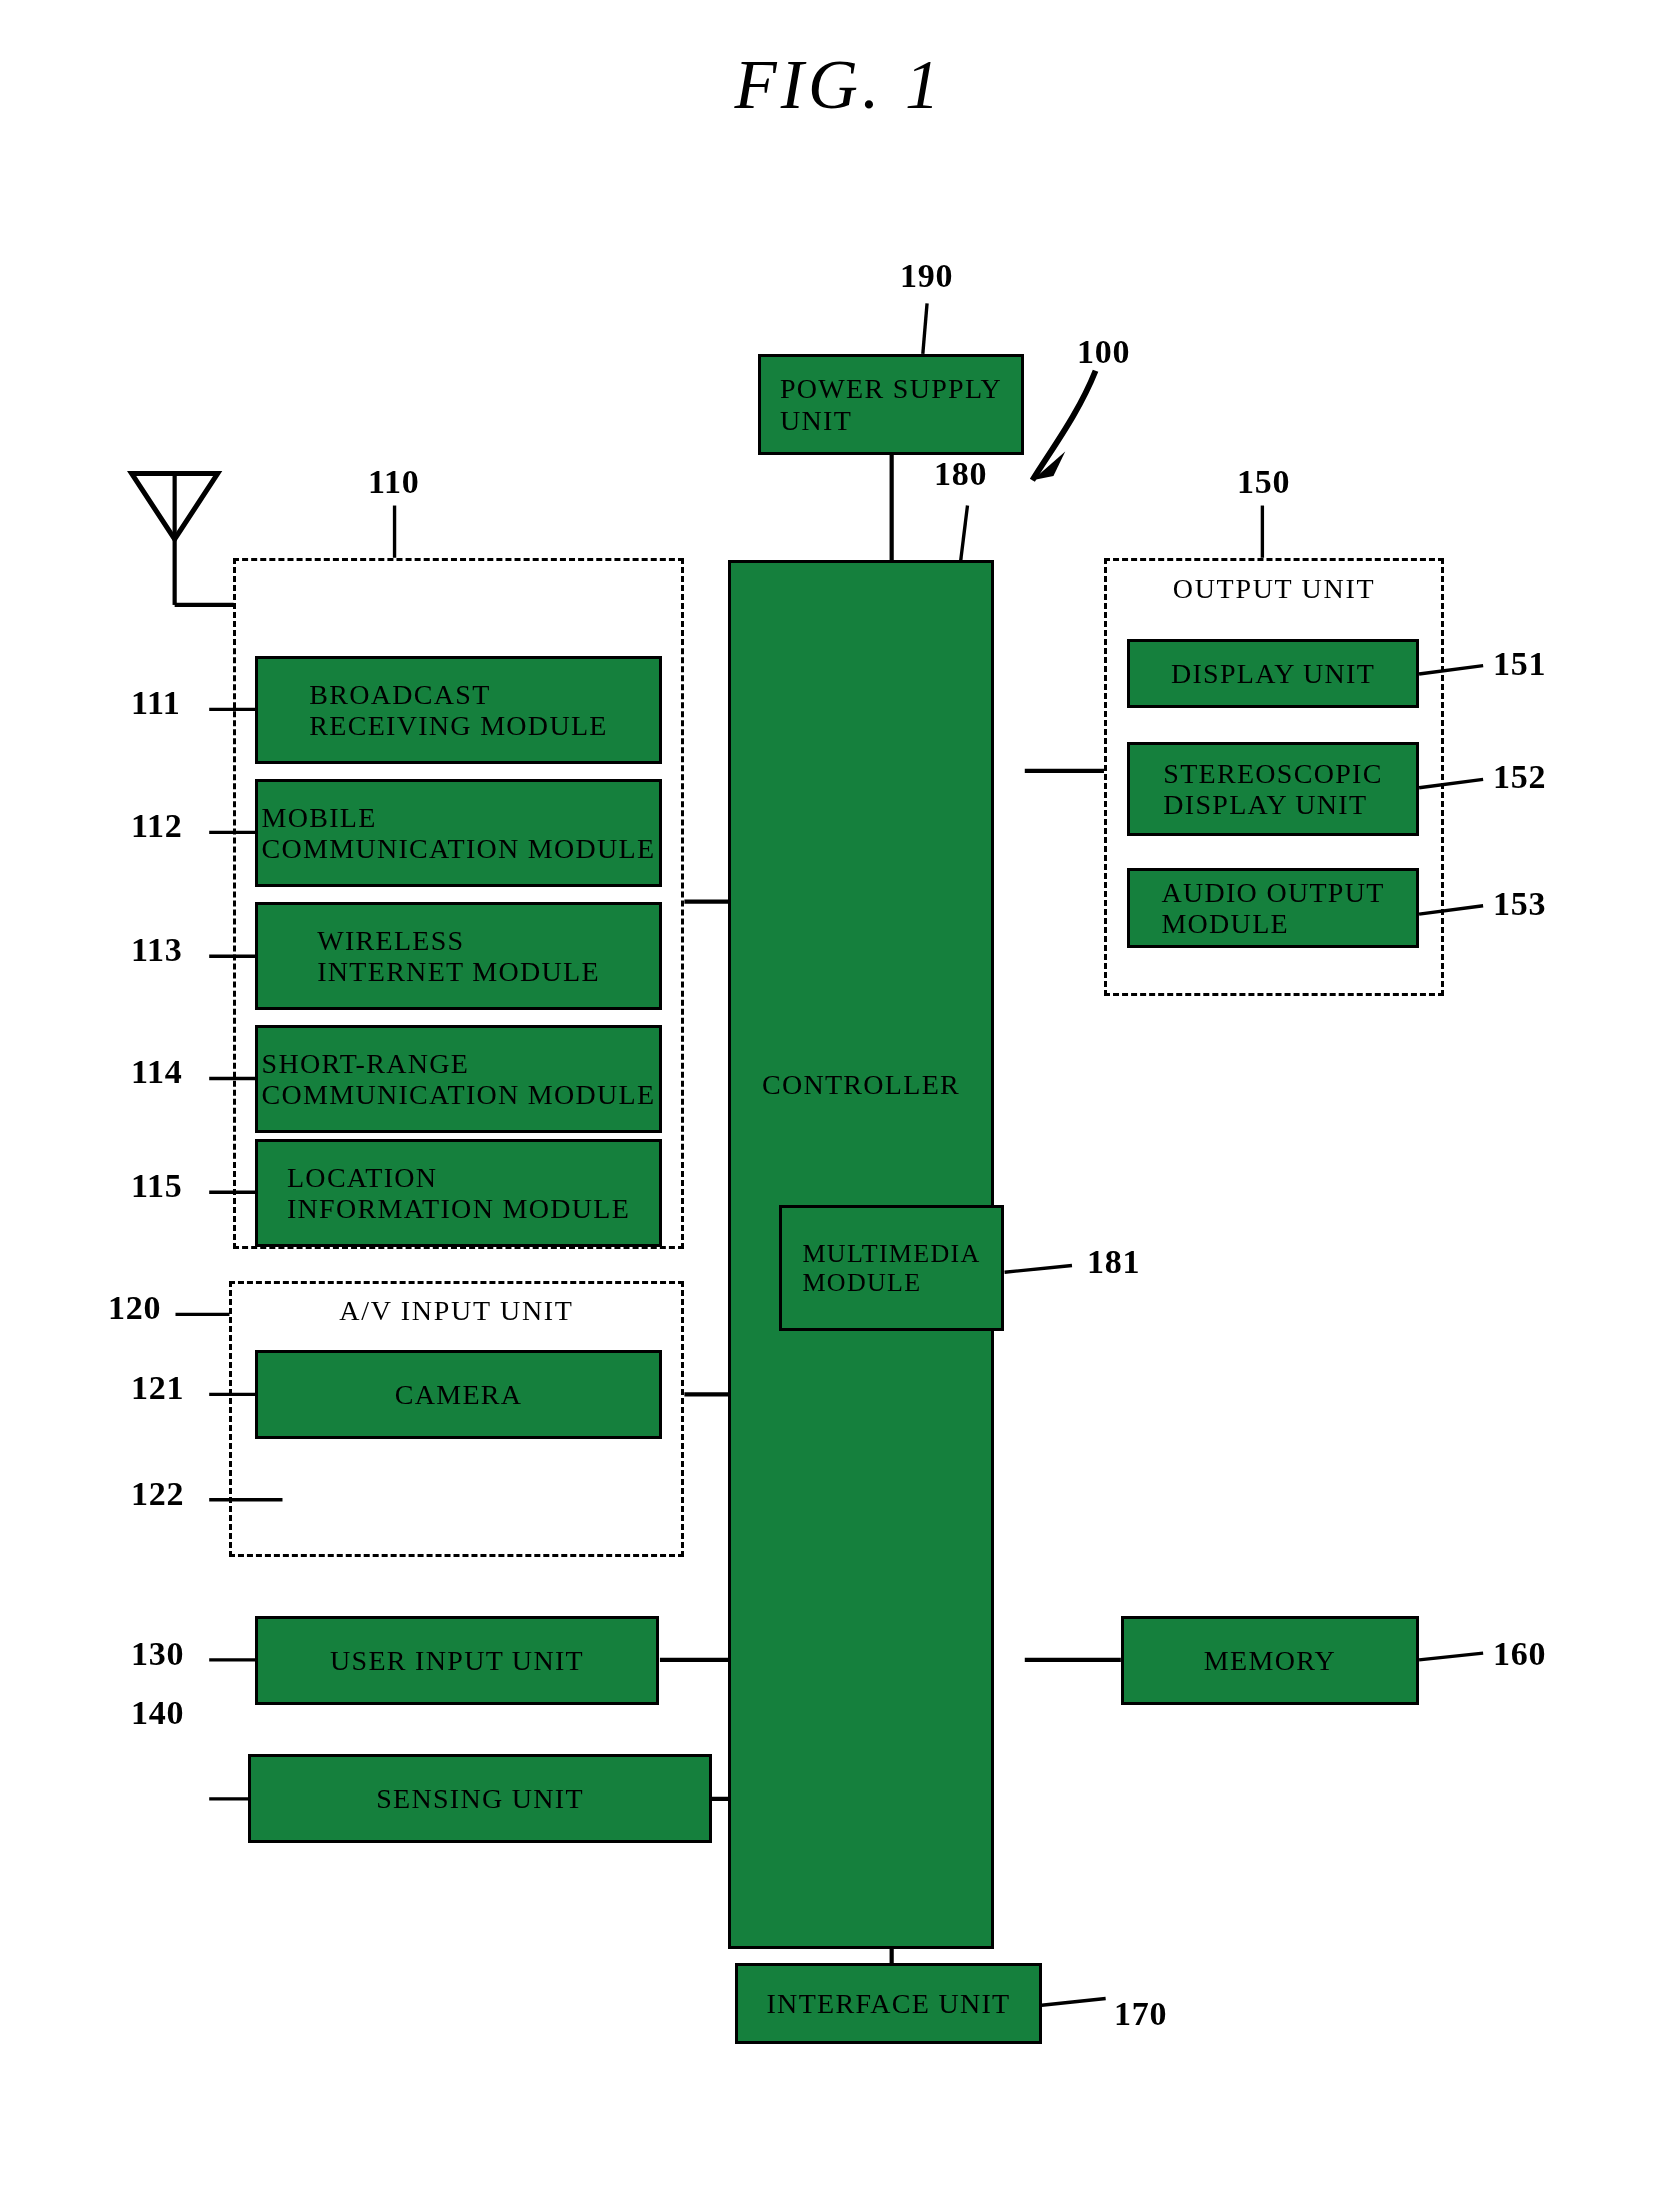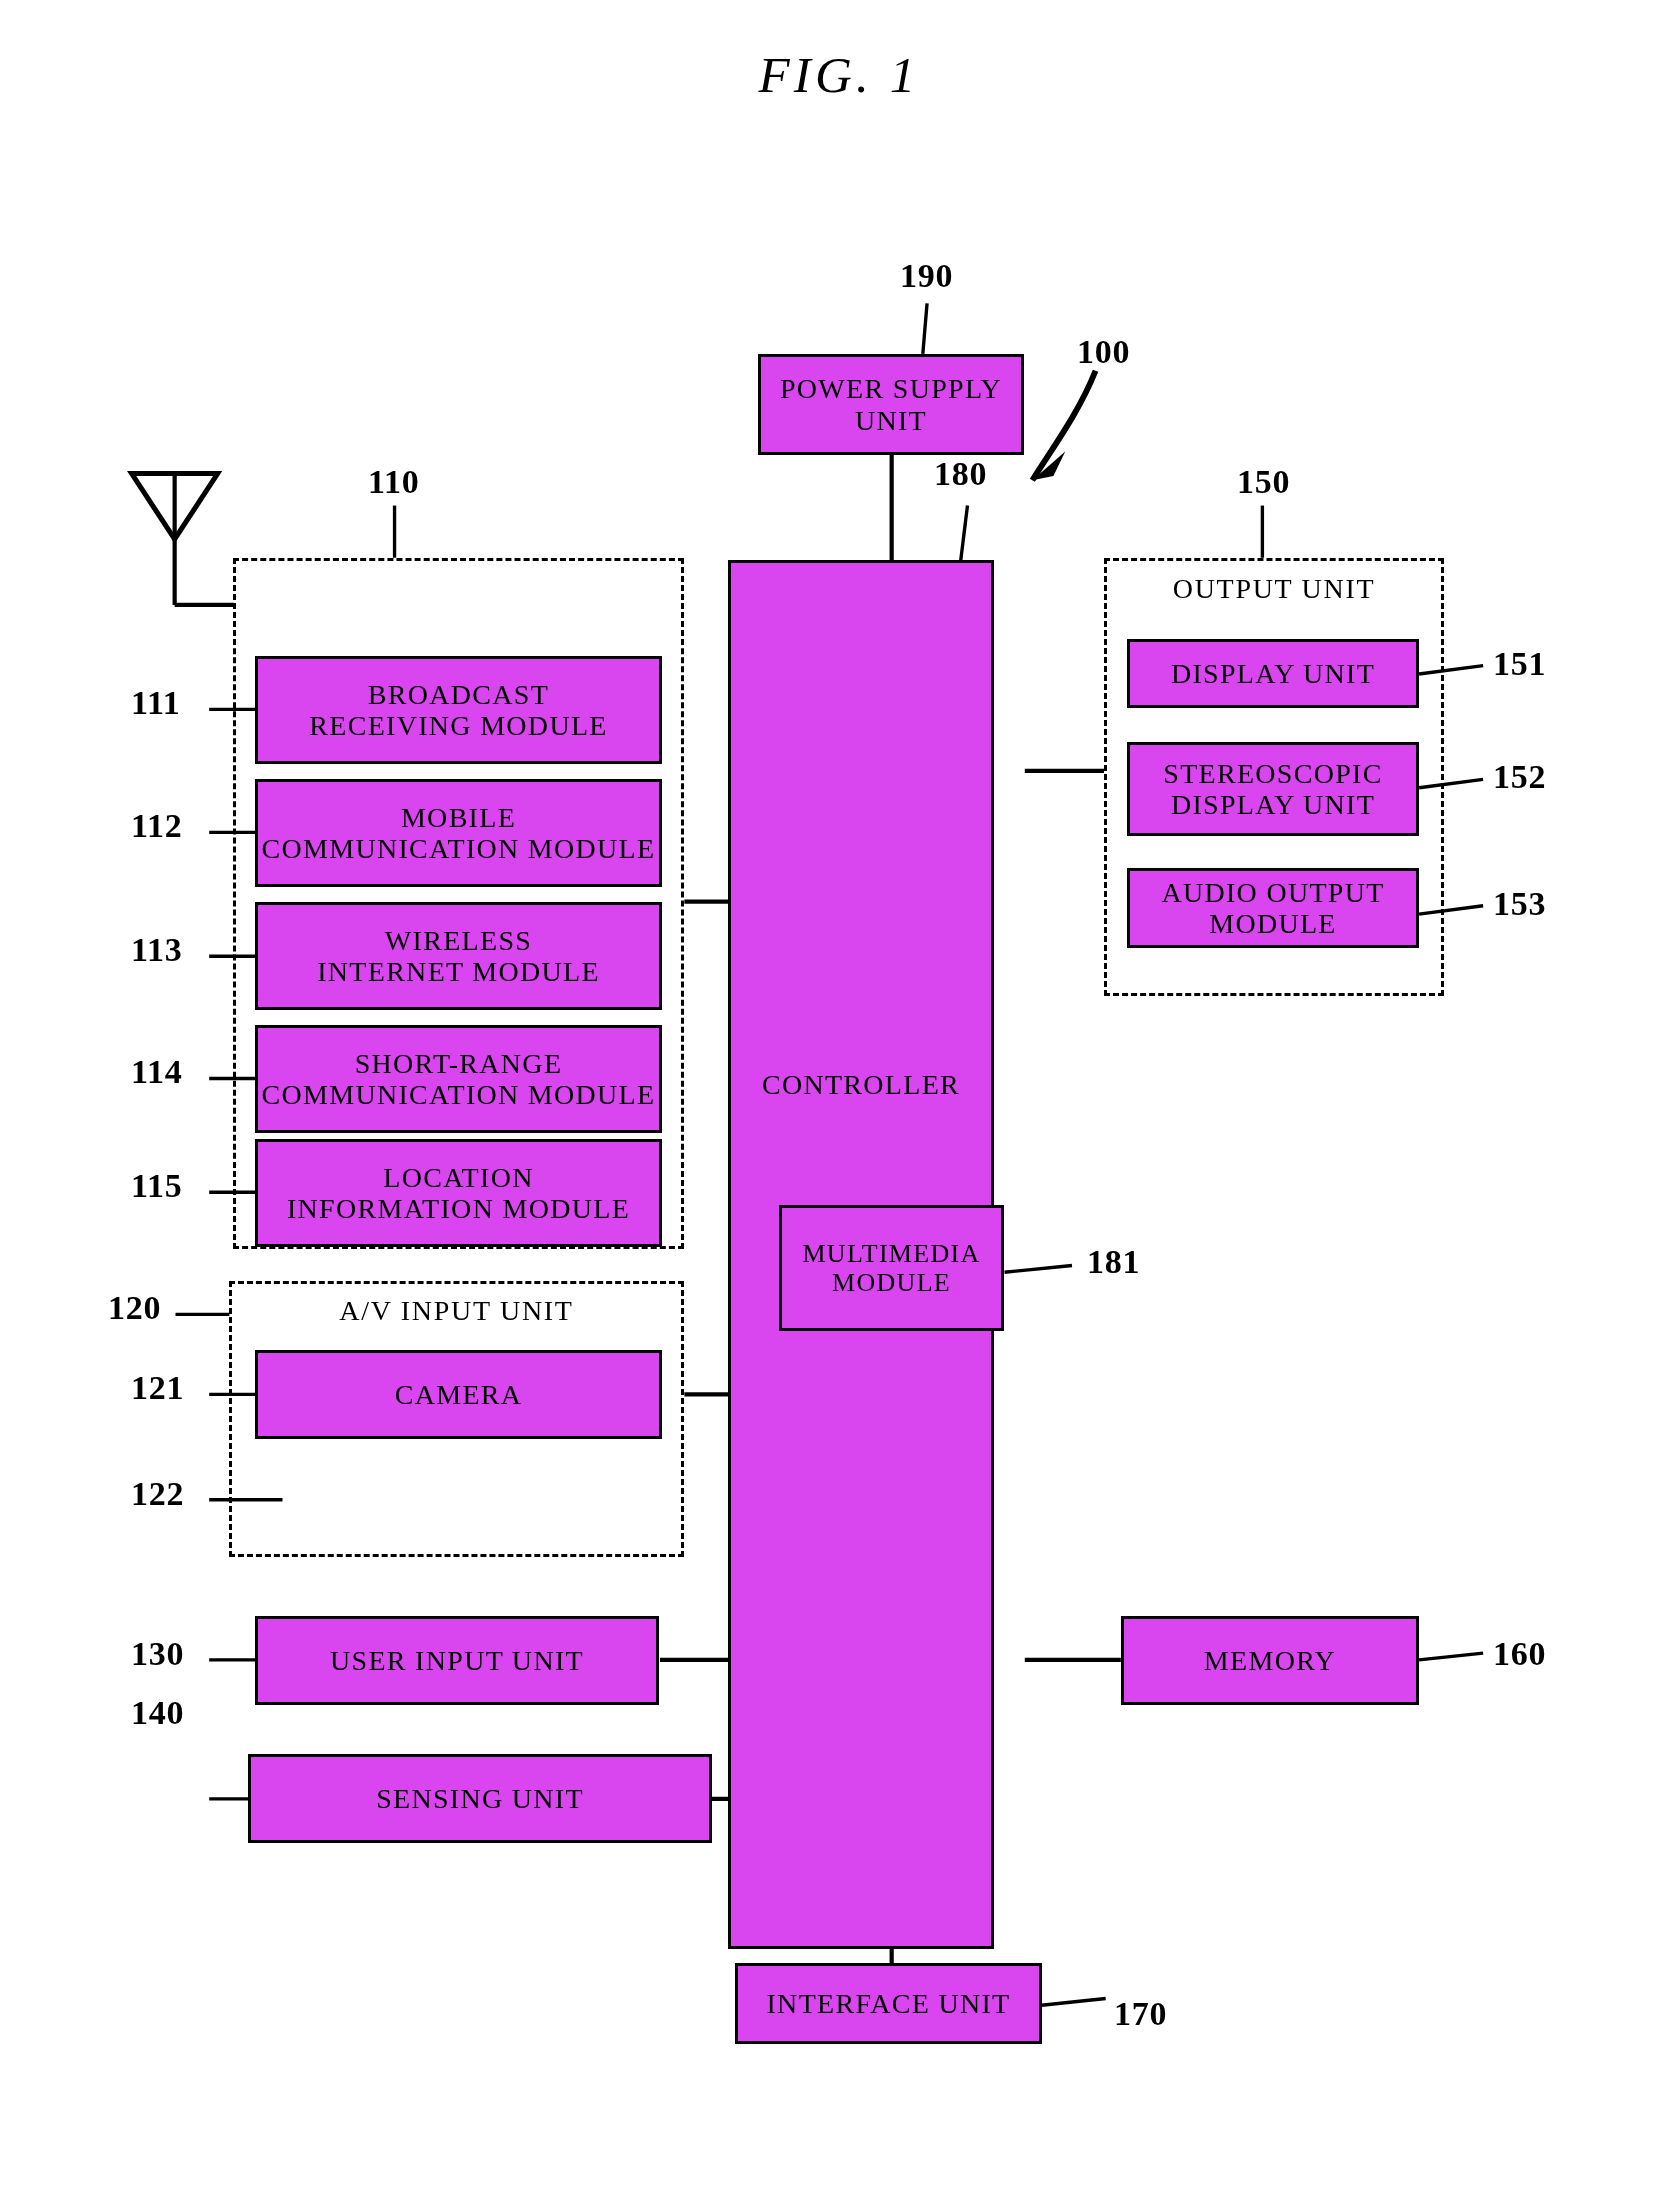--- a/index.html
+++ b/index.html
@@ -20,34 +20,34 @@
     overflow: hidden;
   }
   
   #fig-title {
     position: absolute;
     left: 0;
     top: 46px;
     width: 1678px;
     text-align: center;
     font-style: italic;
-    font-size: 51px;
+    font-size: 69px;
     letter-spacing: 4.2px;
     font-family: "Liberation Serif", "DejaVu Serif", serif;
   }
   
   .box {
     position: absolute;
     border: 3.4px solid #000;
     box-sizing: border-box;
-    background: #d946ef;
+    background: #15803d;
     display: flex;
     align-items: center;
     justify-content: center;
-    text-align: center;
+    text-align: left;
     line-height: 1.12;
     font-size: 28px;
     letter-spacing: 1.3px;
     padding: 1.7px 3.4px;
   }
   .box .lbl { display: block; white-space: pre-line; }
 
   
   .dashgroup {
     position: absolute;

